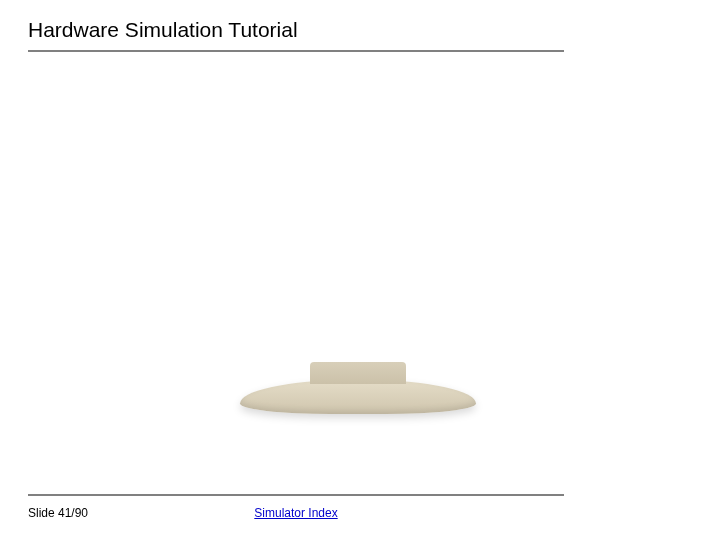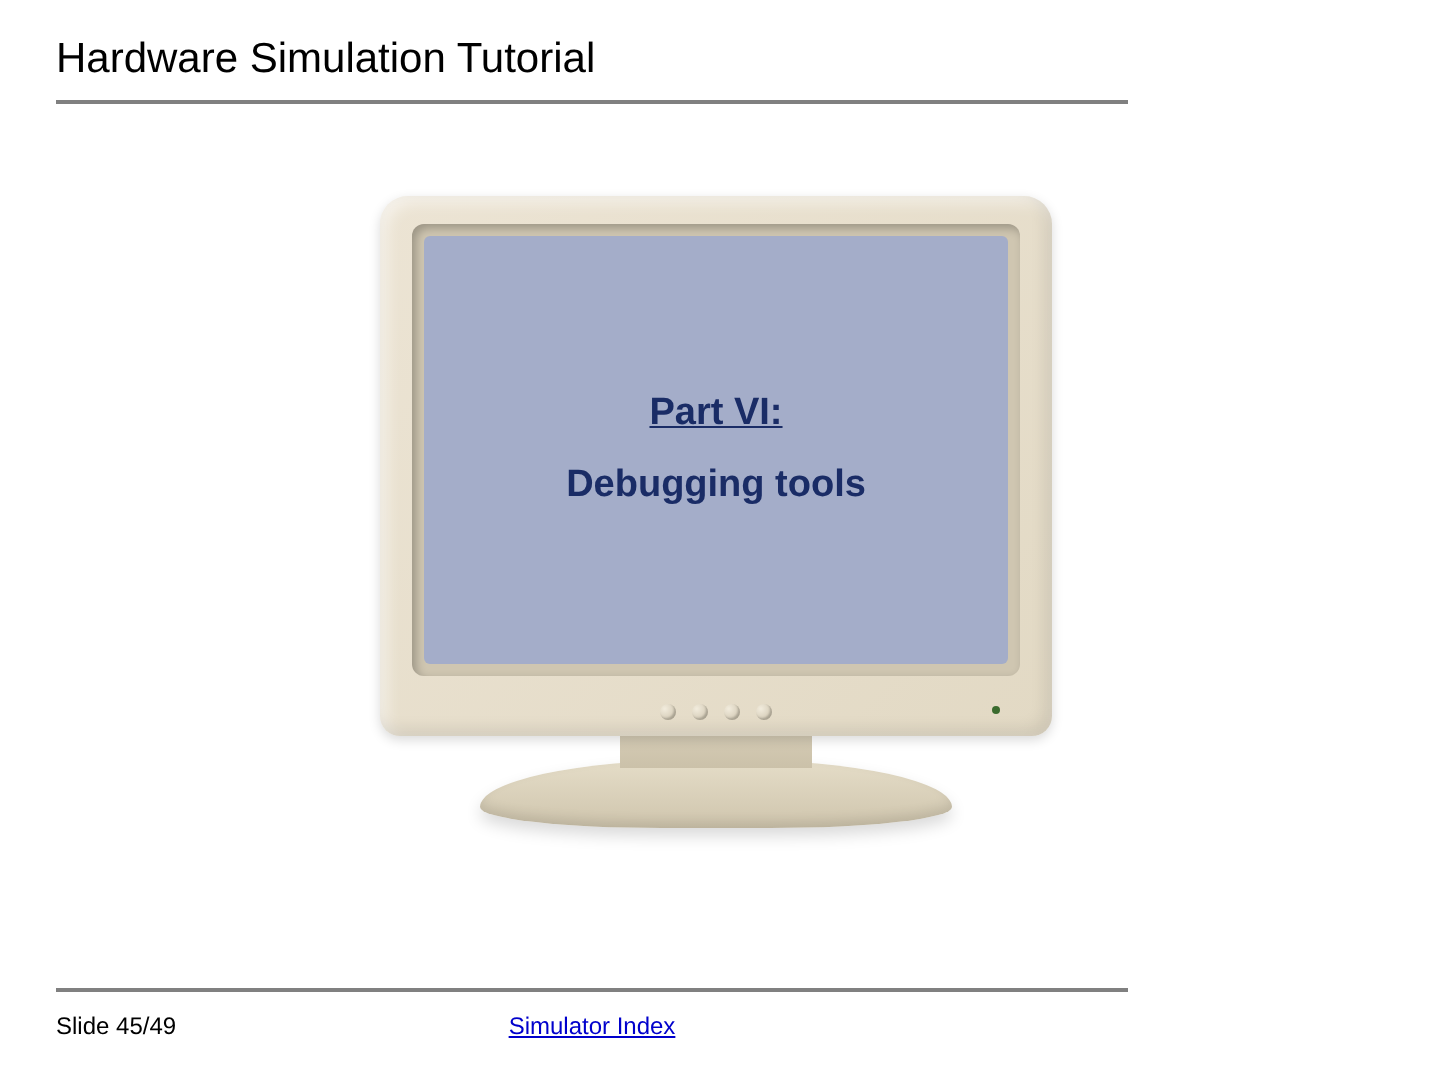--- a/index.html
+++ b/index.html
@@ -159,39 +159,24 @@
 <div class="slide">
 
   <div class="header">
     <div class="title">Hardware Simulation Tutorial</div>
     <hr class="title-rule">
   </div>
 
   <div class="monitor-wrap">
     <div class="base"></div>
     <div class="neck"></div>
-    <div class="monitor-body">
-      <div class="screen-bezel">
-        <div class="screen">
-          <div class="part">Part VI:</div>
-          <div class="subtitle">Debugging tools</div>
-        </div>
-      </div>
-      <div class="front-controls">
-        <div class="knob"></div>
-        <div class="knob"></div>
-        <div class="knob"></div>
-        <div class="knob"></div>
-      </div>
-      <div class="led"></div>
-    </div>
   </div>
 
   <hr class="footer-rule">
 
   <div class="footer">
     <div class="center">
       <span class="link">Simulator Index</span>
     </div>
-    <div class="right">Slide 45/49</div>
+    <div class="right">Slide 41/90</div>
   </div>
 
 </div>
 
 </body></html>

